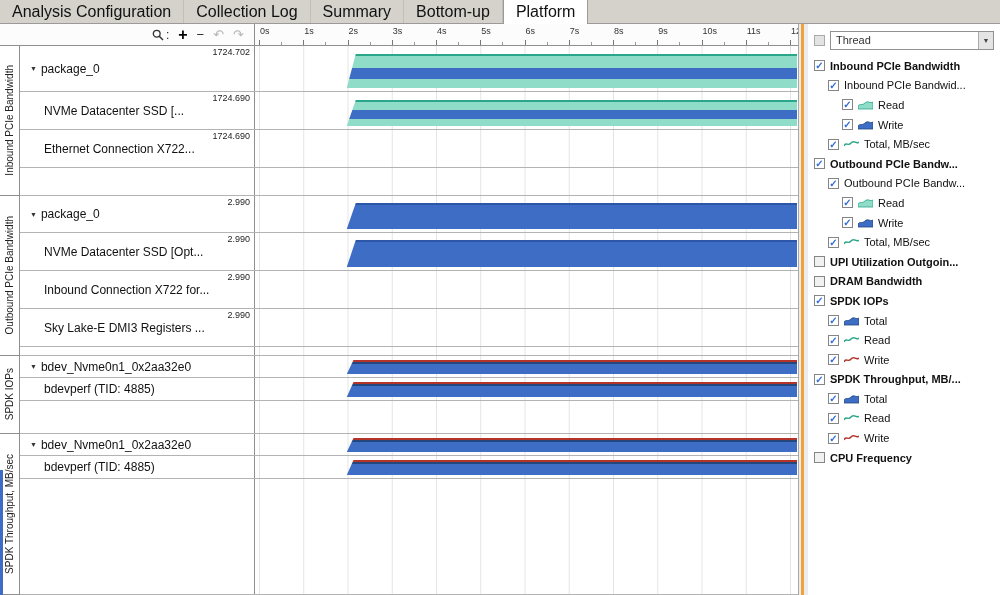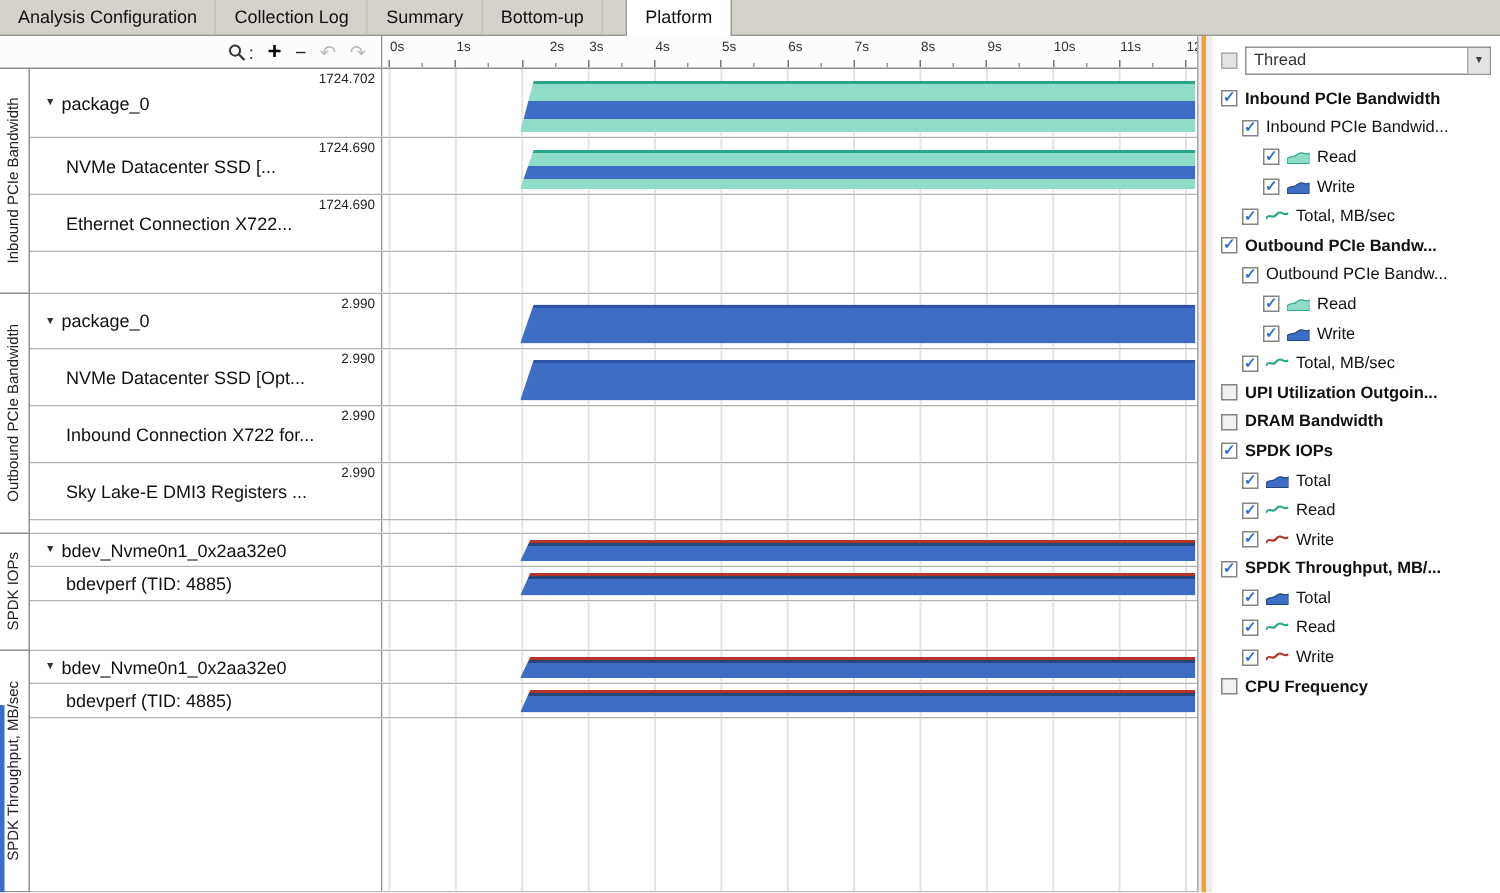--- a/index.html
+++ b/index.html
@@ -4,24 +4,24 @@
 <style>
   html,body{margin:0;padding:0;background:#fff;}
   #app{position:relative;width:1000px;height:595px;overflow:hidden;
        font-family:"Liberation Sans",sans-serif;background:#fff;
        -webkit-font-smoothing:antialiased;}
 
   
   #tabbar{position:absolute;left:0;top:0;width:1000px;height:24px;
           display:flex;background:#d5d2cc;border-bottom:1px solid #9a9a9a;
           box-sizing:border-box;z-index:4;}
-  .tab{height:23px;line-height:23px;padding:0 12px;font-size:12px;color:#111;
+  .tab{height:23px;line-height:23px;padding:0 12px;font-size:16px;color:#111;
        border-right:1px solid #c2bfb9;box-sizing:border-box;white-space:nowrap;}
   .tab.active{background:#fff;border-left:1px solid #9a9a9a;border-right:1px solid #9a9a9a;
-       height:24px;position:relative;z-index:5;margin-left:15px;}
+       height:24px;position:relative;z-index:5;}
 
   
   #toolbar{position:absolute;left:0;top:24px;width:255px;height:22px;box-sizing:border-box;
            background:#fcfcfc;border-bottom:1px solid #8f8f8f;border-right:1px solid #8f8f8f;
            display:flex;align-items:center;justify-content:flex-end;gap:9px;padding-right:10px;}
   .ticon{font-size:13px;color:#222;line-height:1;display:inline-flex;align-items:center;}
   .ticon.bold{font-weight:bold;font-size:16px;color:#000;}
   .ticon.muted{color:#b7b7b7;font-size:13px;}
 
   
@@ -116,21 +116,21 @@
       <span class="ticon muted">↶</span>
       <span class="ticon muted">↷</span>
     </div>
   <div id="ruler">
       <span class="tick-label" style="left: 5px;">0s</span>
       <span class="tick major" style="left: 4px;"></span>
       <span class="tick minor" style="left: 26.125px;"></span>
       <span class="tick-label" style="left: 49.25px;">1s</span>
       <span class="tick major" style="left: 48.25px;"></span>
       <span class="tick minor" style="left: 70.375px;"></span>
-      <span class="tick-label" style="left: 93.5px; margin-left: 18px;">2s</span>
+      <span class="tick-label" style="left: 93.5px;">2s</span>
       <span class="tick major" style="left: 92.5px;"></span>
       <span class="tick minor" style="left: 114.625px;"></span>
       <span class="tick-label" style="left: 137.75px;">3s</span>
       <span class="tick major" style="left: 136.75px;"></span>
       <span class="tick minor" style="left: 158.875px;"></span>
       <span class="tick-label" style="left: 182px;">4s</span>
       <span class="tick major" style="left: 181px;"></span>
       <span class="tick minor" style="left: 203.125px;"></span>
       <span class="tick-label" style="left: 226.25px;">5s</span>
       <span class="tick major" style="left: 225.25px;"></span>

